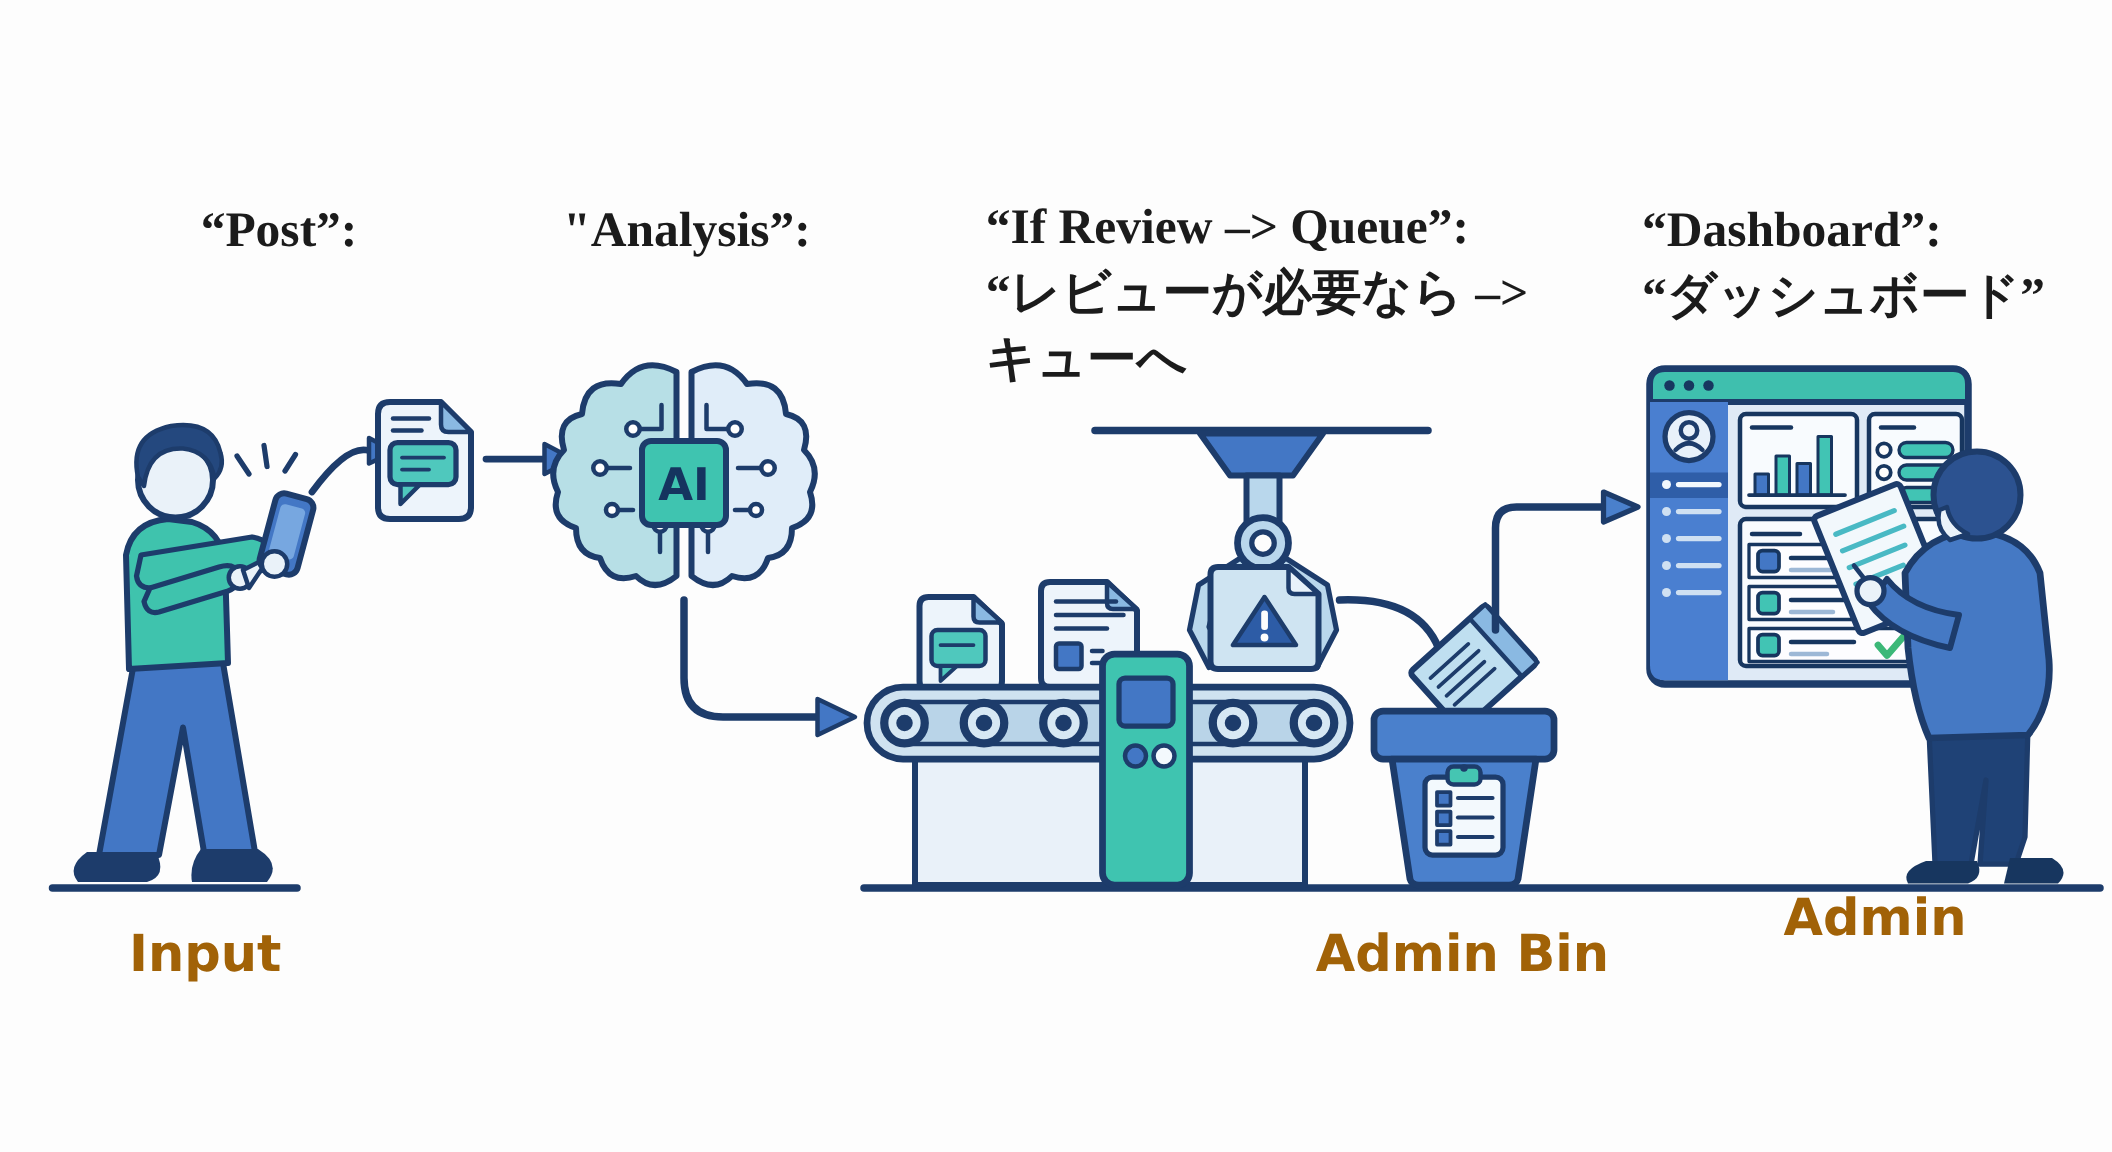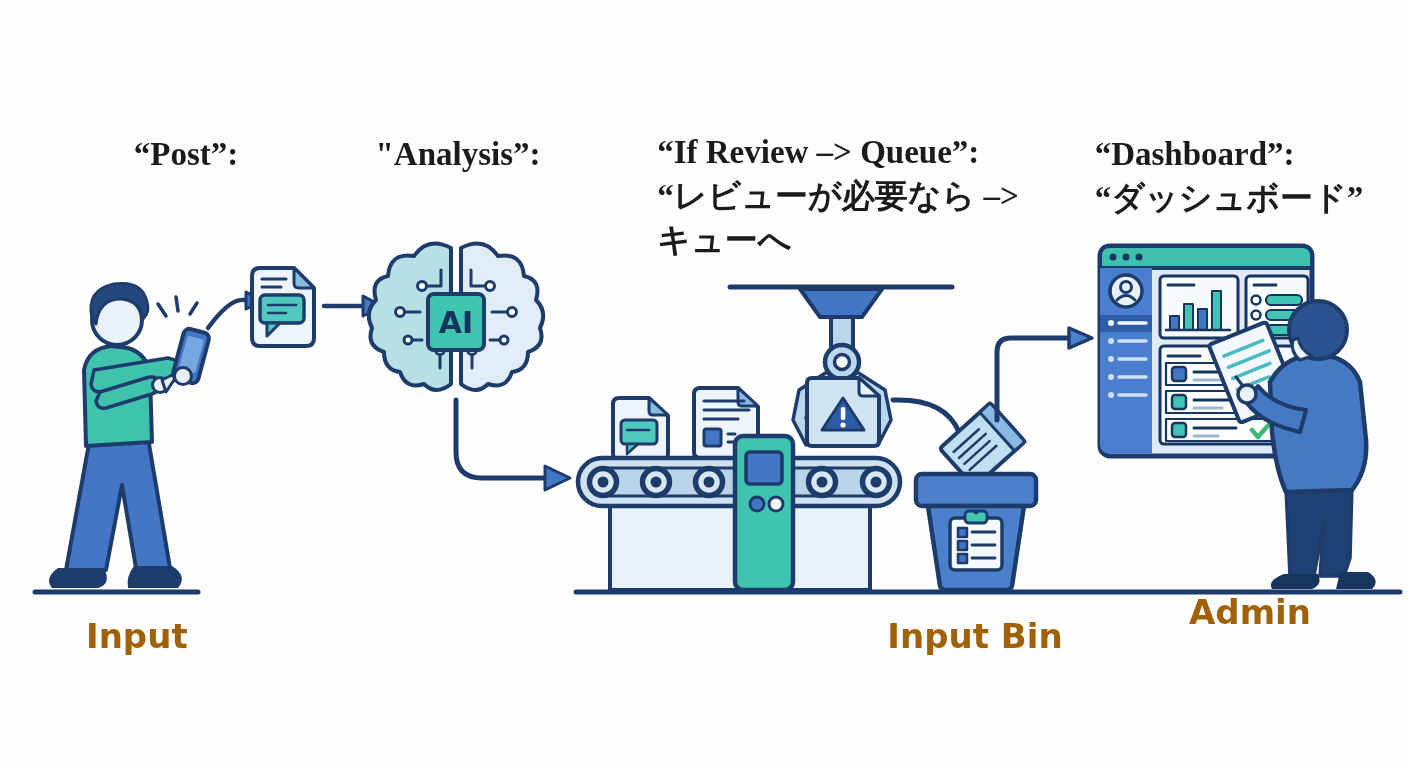--- a/index.html
+++ b/index.html
@@ -350,16 +350,16 @@
     <div>“ダッシュボード”</div>
   </div>
 
   <div class="toplbl" style="left:838px;top:130px;">
     <div>“If Review –&gt; Queue”:</div>
     <div>“レビューが必要なら –&gt;</div>
     <div>キューへ</div>
   </div>
 
   <div class="stagelbl" style="left:86px;top:616px;">Input</div>
-  <div class="stagelbl centered" style="left:975px;top:616px;">Input Bin</div>
+  <div class="stagelbl centered" style="left:975px;top:616px;">Admin Bin</div>
   <div class="stagelbl centered" style="left:1250px;top:592px;">Admin</div>
 
 </div>
 
 </body></html>

